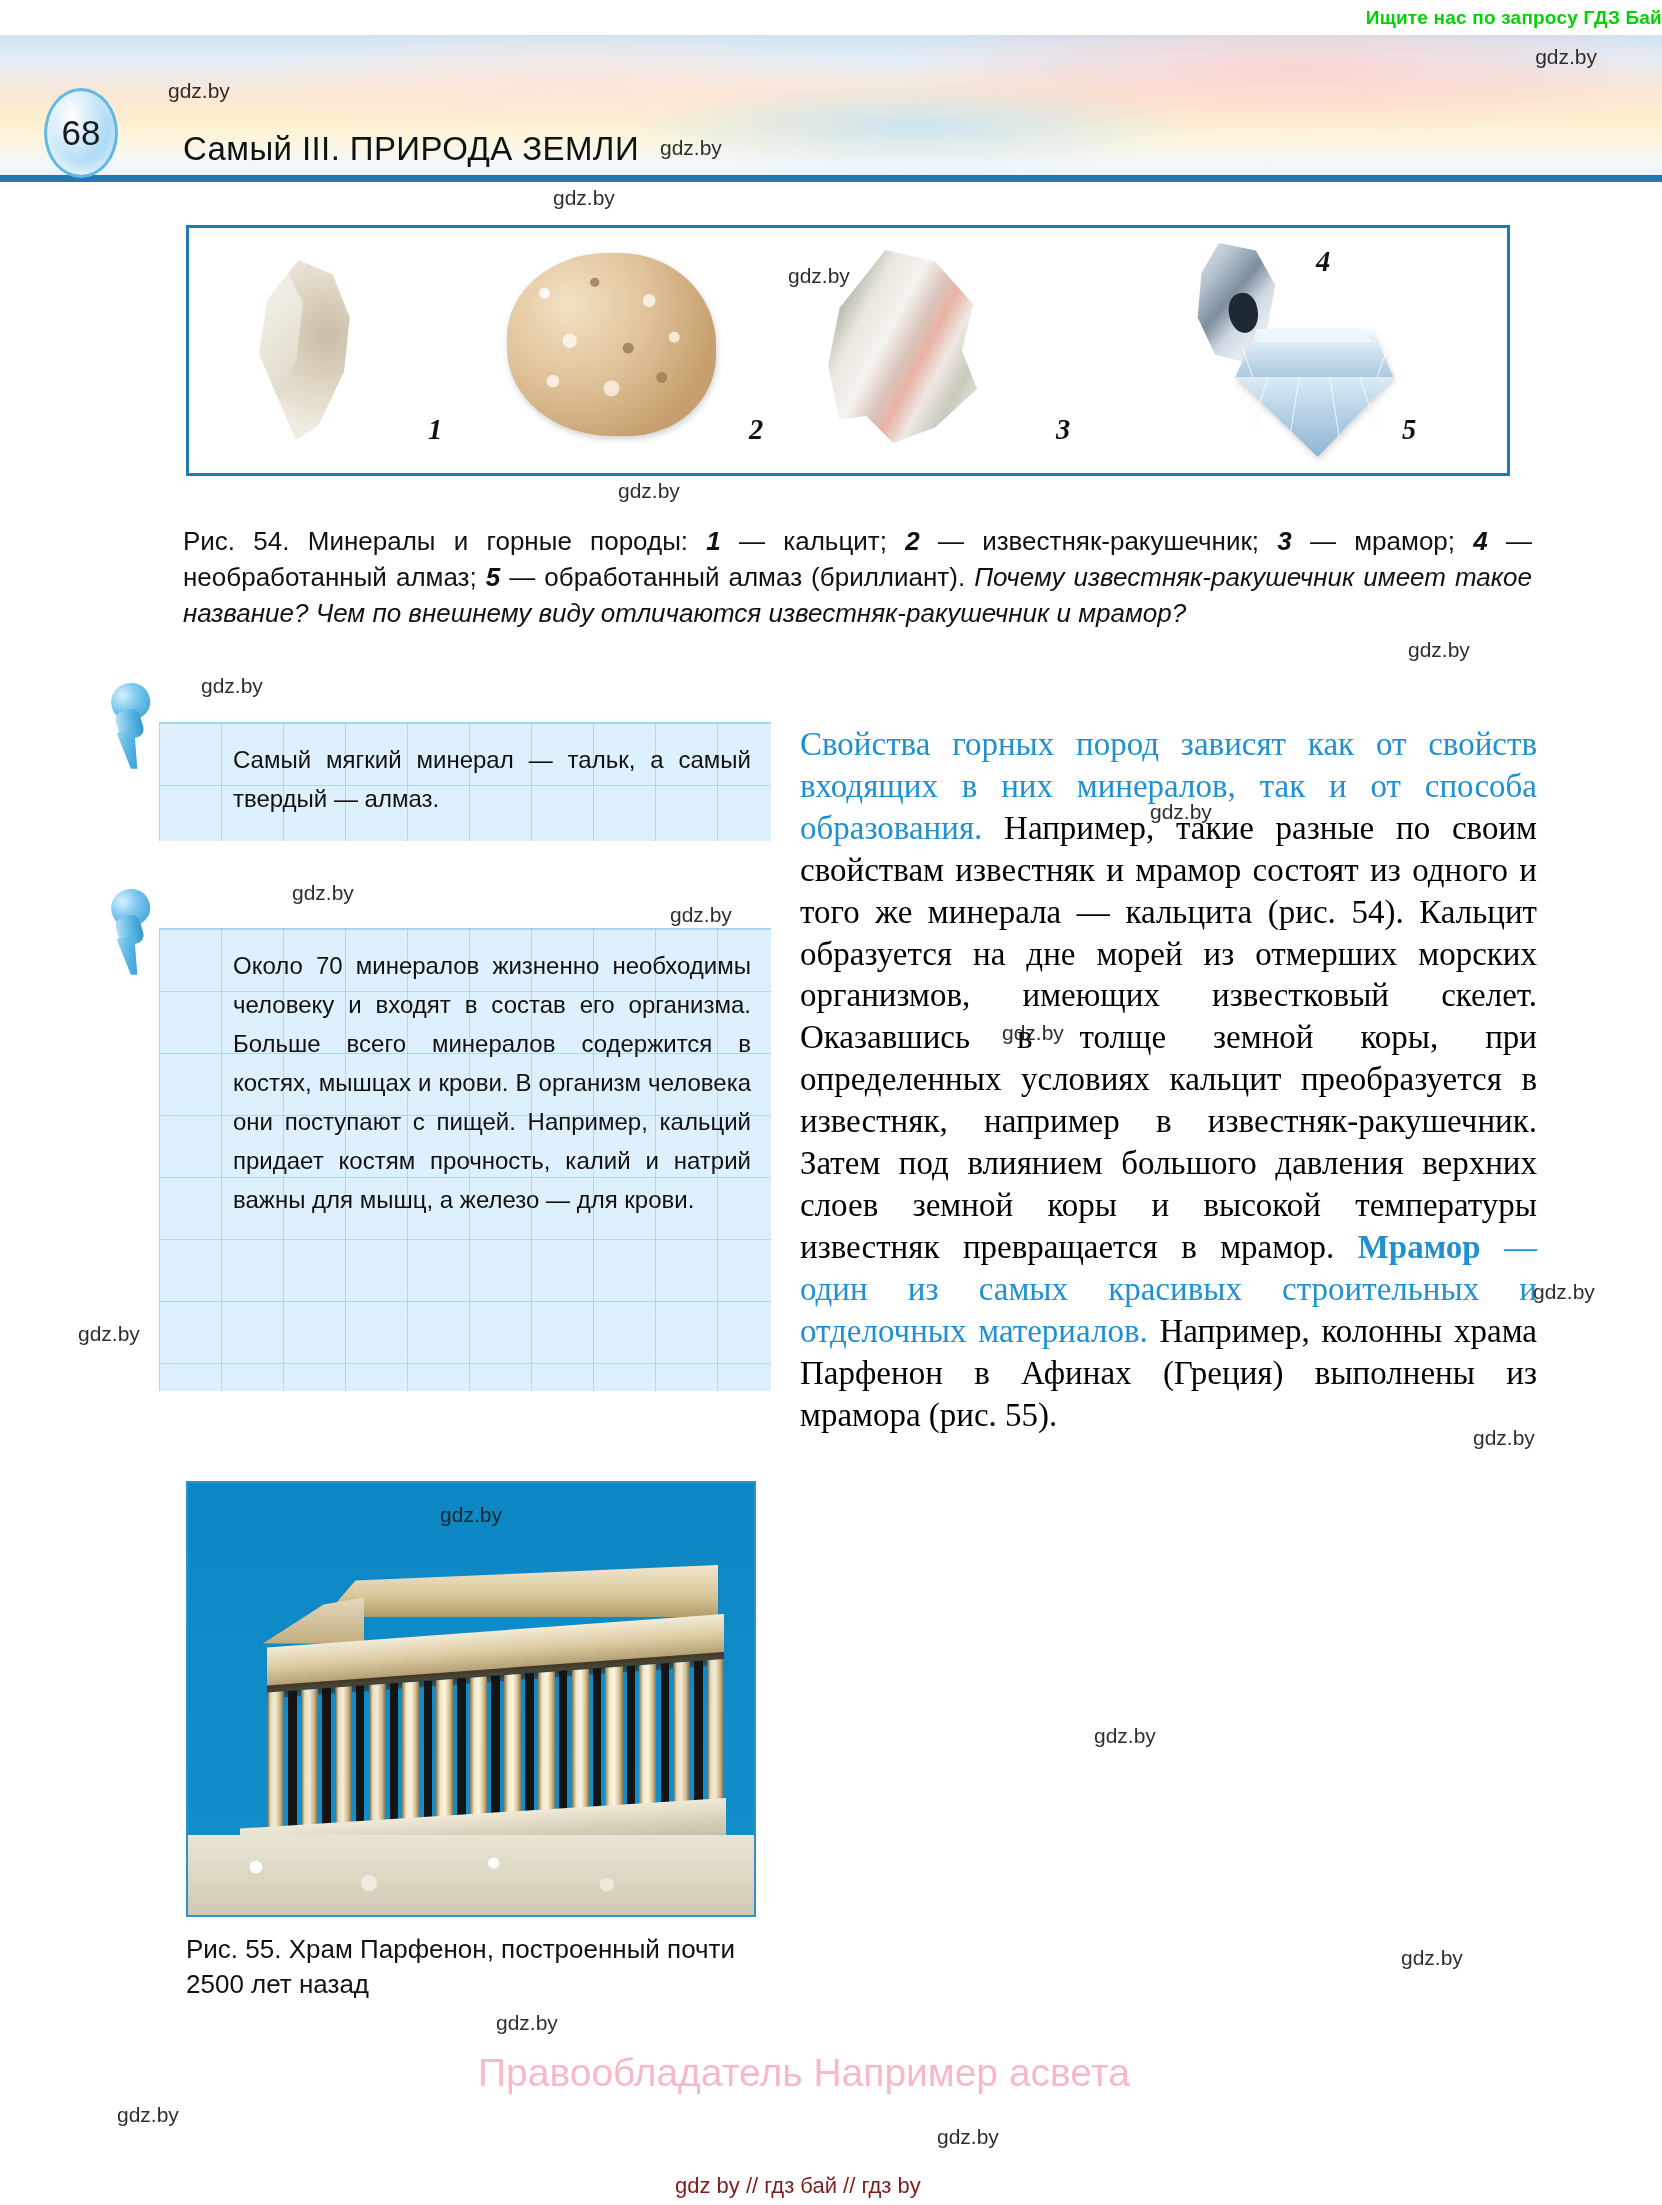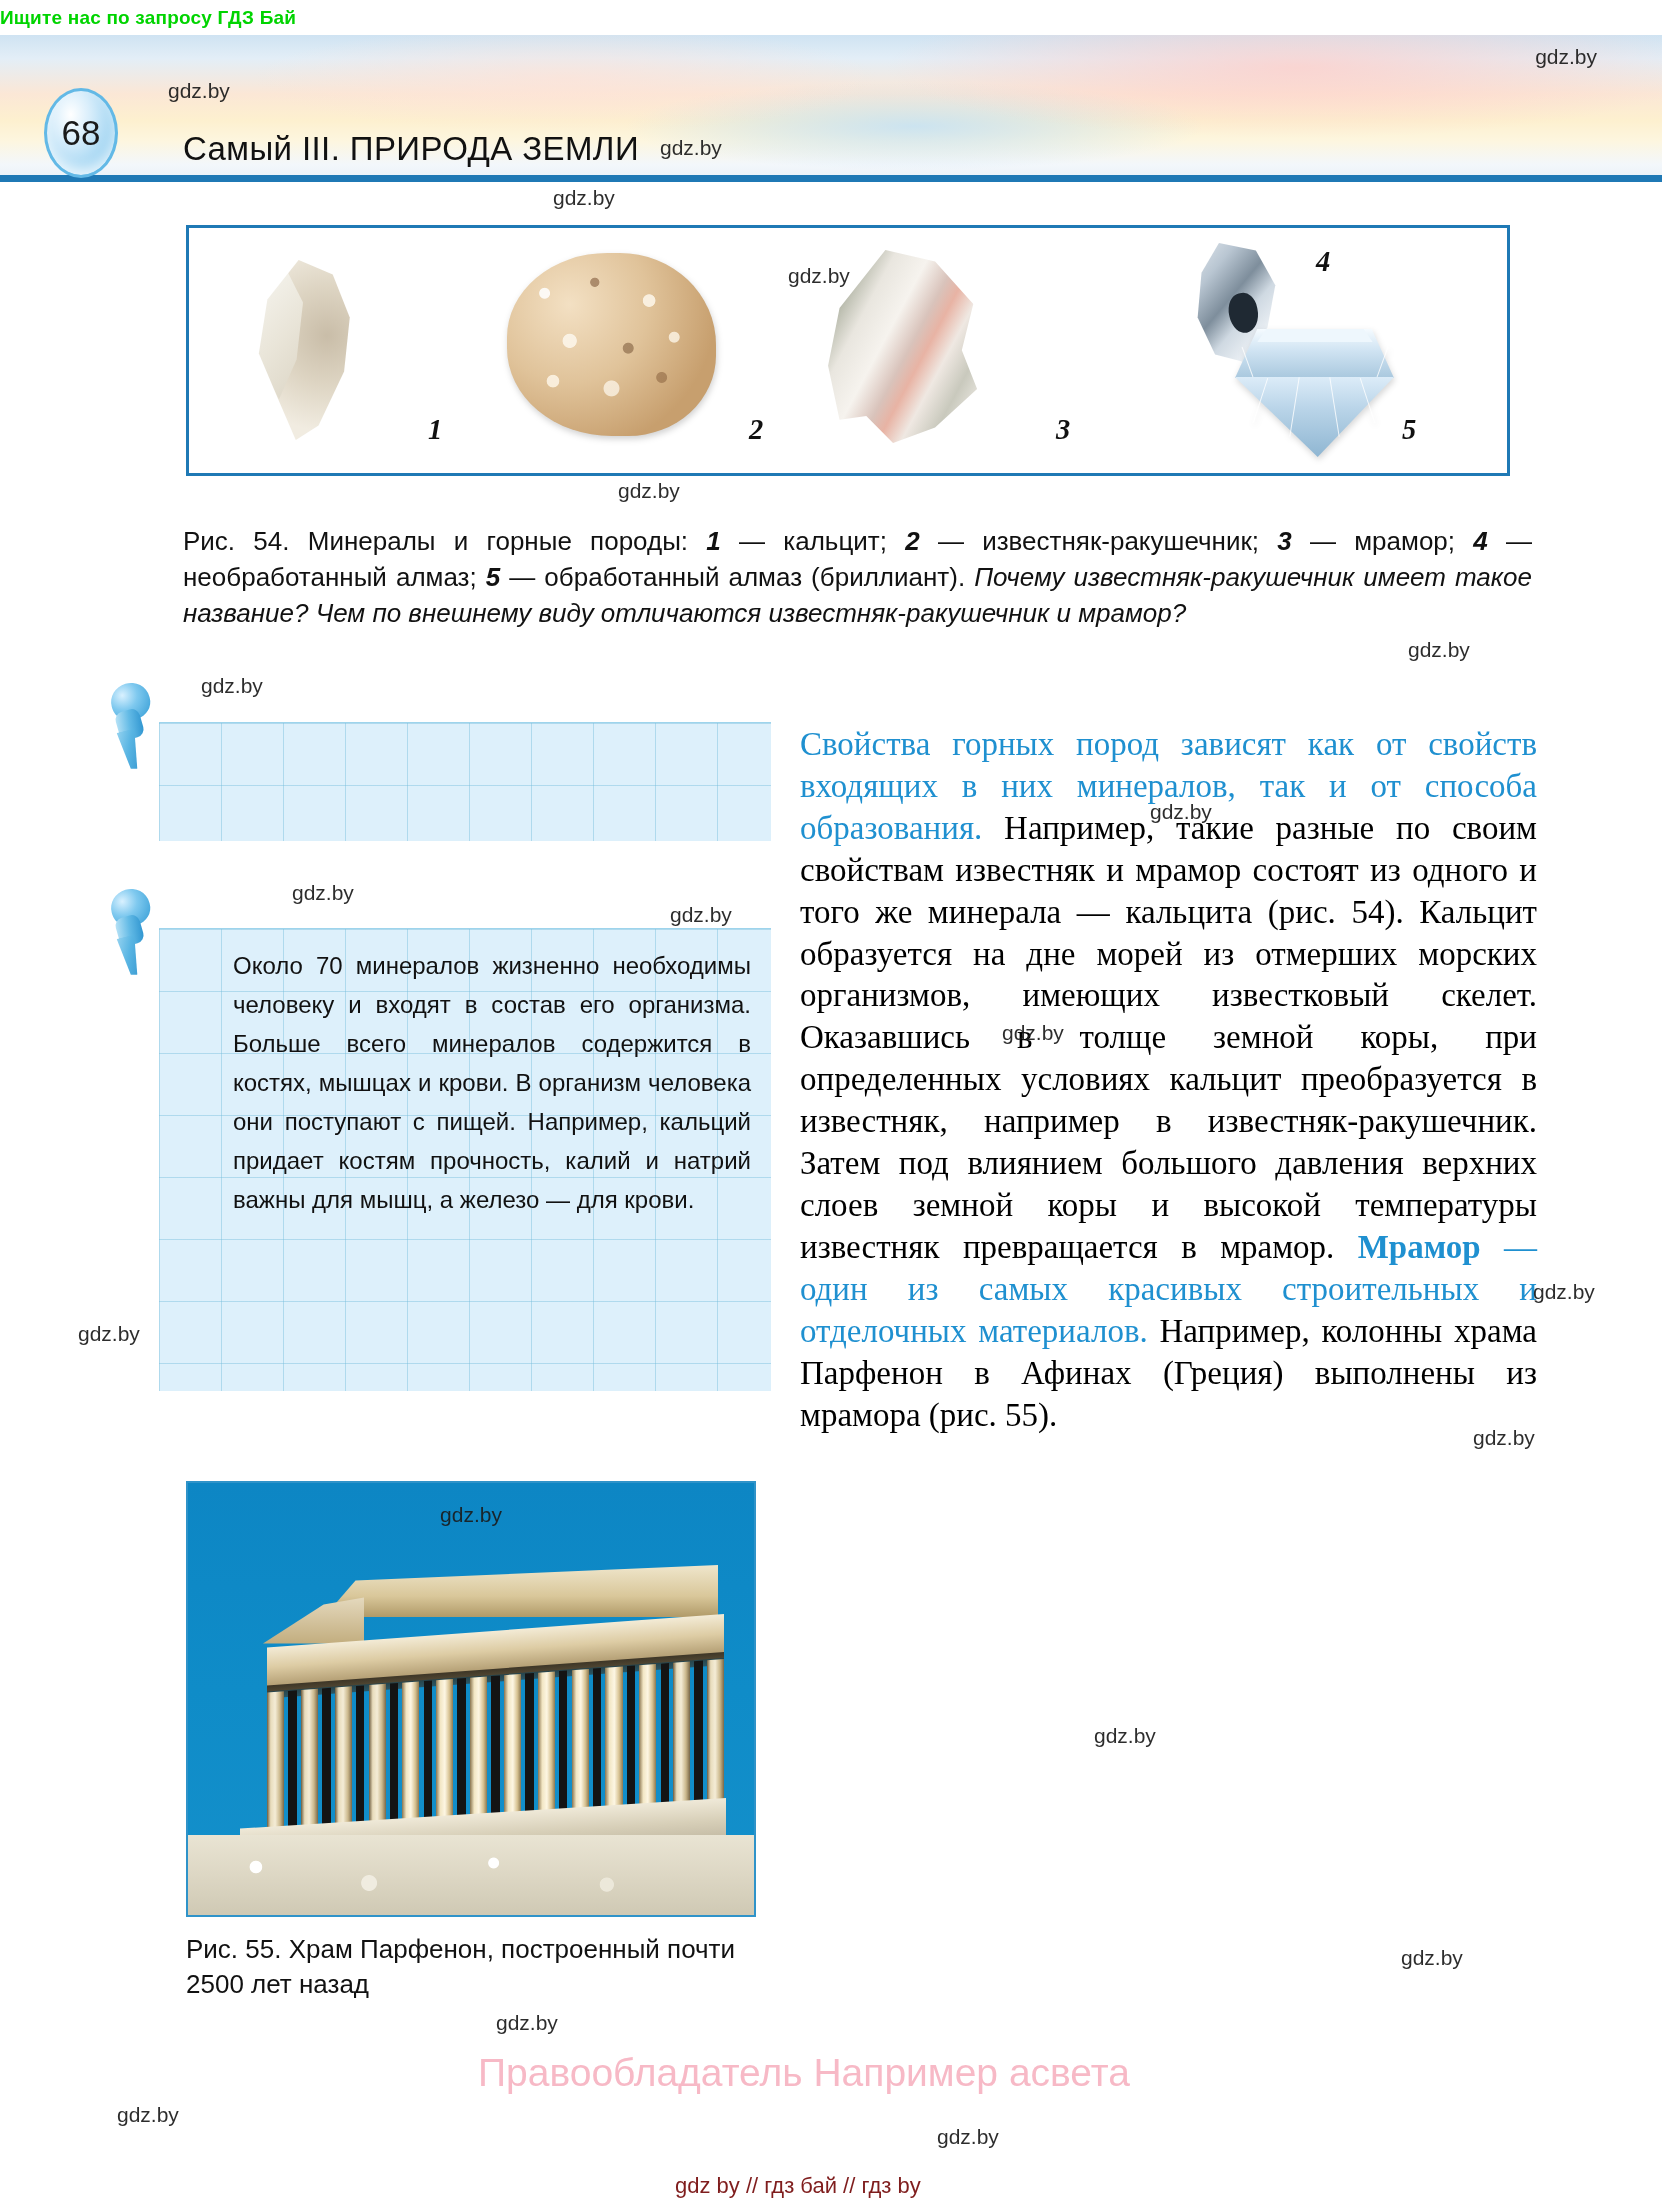--- a/index.html
+++ b/index.html
@@ -9,21 +9,21 @@
     width: 1662px; height: 2205px;
     background:#ffffff;
     font-family: "Liberation Sans", sans-serif;
     position: relative;
     overflow: hidden;
   }
 
   
   .promo-bar {
     position:absolute; top:0; left:0; width:1662px; height:35px;
-    display:flex; align-items:center; justify-content:flex-start;
+    display:flex; align-items:center; justify-content:flex-end;
   }
   .promo-text {
     color:#00d400; font-size:19px; font-weight:600;
     font-family:"Liberation Sans", sans-serif;
     letter-spacing:0.2px;
   }
 
   
   .header-band {
     position:absolute; top:35px; left:0; width:1662px; height:147px;
@@ -371,20 +371,21 @@
 </div>
 <span class="wm" style="left:1408px; top:638px;">gdz.by</span>
 <span class="wm" style="left:201px; top:674px;">gdz.by</span>
 
 <div class="note note-1">
   <div class="pin">
     <div class="head"></div>
       <div class="neck"></div>
       <div class="tip"></div>
   </div>
+  <span>Самый мягкий минерал — тальк, а самый твердый — алмаз.</span>
 </div>
 <span class="wm" style="left:292px; top:881px;">gdz.by</span>
 
 <div class="note note-2">
   <div class="pin">
     <div class="head"></div>
       <div class="neck"></div>
       <div class="tip"></div>
   </div>
   <span>Около 70 минералов жизненно необходимы человеку и входят в состав его организма. Больше всего минералов содержится в костях, мышцах и крови. В организм человека они поступают с пищей. Например, кальций придает костям прочность, калий и натрий важны для мышц, а железо — для крови.</span>

